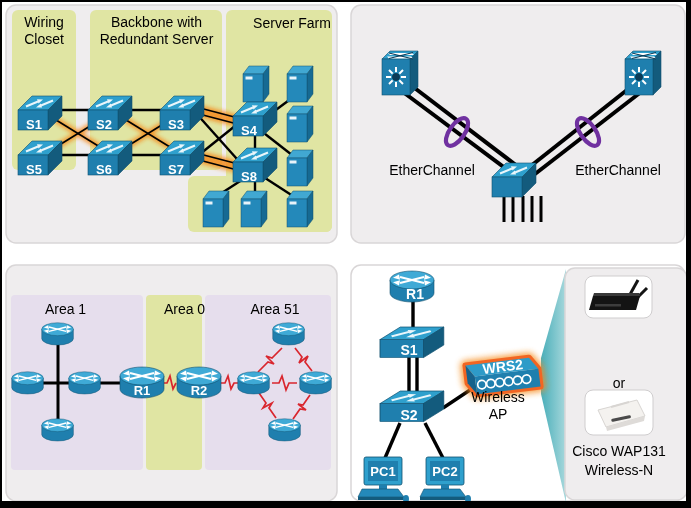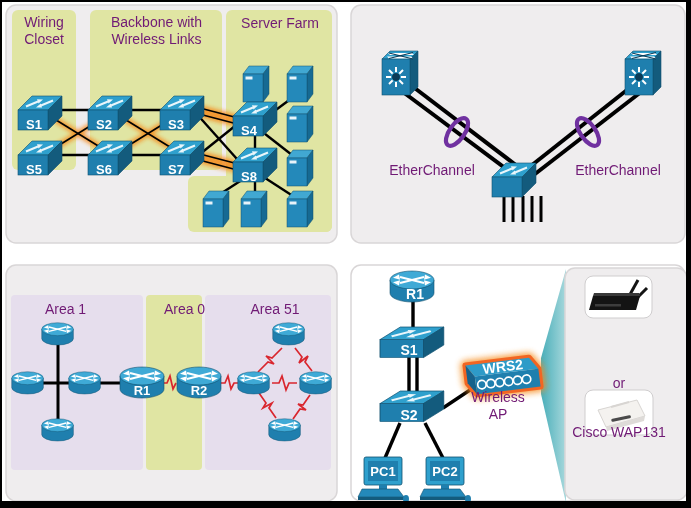--- a/index.html
+++ b/index.html
@@ -1,19 +1,19 @@
 <!DOCTYPE html>
 <html><head>
 <meta charset="utf-8">
 <style>
   html,body{margin:0;padding:0;background:#555;}
   #stage{position:relative;width:691px;height:508px;background:#fff;overflow:hidden;
          font-family:"Liberation Sans",sans-serif;}
   .q{position:absolute;}
-  .lbl{position:absolute;font:14px/17px "Liberation Sans",sans-serif;color:#701a75;text-align:center;}
+  .lbl{position:absolute;font:14px/17px "Liberation Sans",sans-serif;color:#000000;text-align:center;}
   .frame{position:absolute;background:#000;}
   svg text{font-family:"Liberation Sans",sans-serif;}
   .nl{fill:#fff;font-weight:bold;font-size:13px;text-anchor:middle;}
   .nlb{fill:#fff;font-weight:bold;font-size:14px;text-anchor:middle;}
 </style>
 </head>
 <body>
 
 <div id="stage">
 
@@ -260,33 +260,34 @@
     <text class="nlb" x="47" y="10.5">WRS2</text>
   </g>
   <text class="nlb" x="70" y="41">R1</text>
   <text class="nlb" x="64" y="97">S1</text>
   <text class="nlb" x="64" y="162">S2</text>
   <text class="nl" x="38" y="218">PC1</text>
   <text class="nl" x="100" y="218">PC2</text>
 </svg>
 
 <div class="lbl" style="left:12px;top:14px;width:64px">Wiring Closet</div>
-<div class="lbl" style="left:91px;top:14px;width:131px">Backbone with Wireless Links</div>
-<div class="lbl" style="left:226px;top:15px;width:108px">Server Farm</div>
+<div class="lbl" style="left:91px;top:14px;width:131px">Backbone with Redundant Server</div>
+<div class="lbl" style="left:238px;top:15px;width:108px">Server Farm</div>
 
 <div class="lbl" style="left:384px;top:162px;width:96px">EtherChannel</div>
 <div class="lbl" style="left:570px;top:162px;width:96px">EtherChannel</div>
 
 <div class="lbl" style="left:11px;top:301px;width:109px">Area 1</div>
 <div class="lbl" style="left:146px;top:301px;width:77px">Area 0</div>
 <div class="lbl" style="left:205px;top:301px;width:140px">Area 51</div>
 
 <div class="lbl" style="left:466px;top:389px;width:64px">Wireless AP</div>
 
 <div class="lbl" style="left:559px;top:375px;width:120px">or</div>
-<div class="lbl" style="left:559px;top:424px;width:120px">Cisco WAP131</div>
+<div class="lbl" style="left:559px;top:443px;width:120px">Cisco WAP131</div>
+<div class="lbl" style="left:559px;top:462px;width:120px">Wireless-N</div>
 
 <div class="frame" style="left:0;top:0;width:691px;height:2px"></div>
 <div class="frame" style="left:0;top:0;width:2px;height:508px"></div>
 <div class="frame" style="left:686px;top:0;width:5px;height:508px"></div>
 <div class="frame" style="left:0;top:501px;width:691px;height:7px"></div>
 
 </div>
 
 </body></html>

